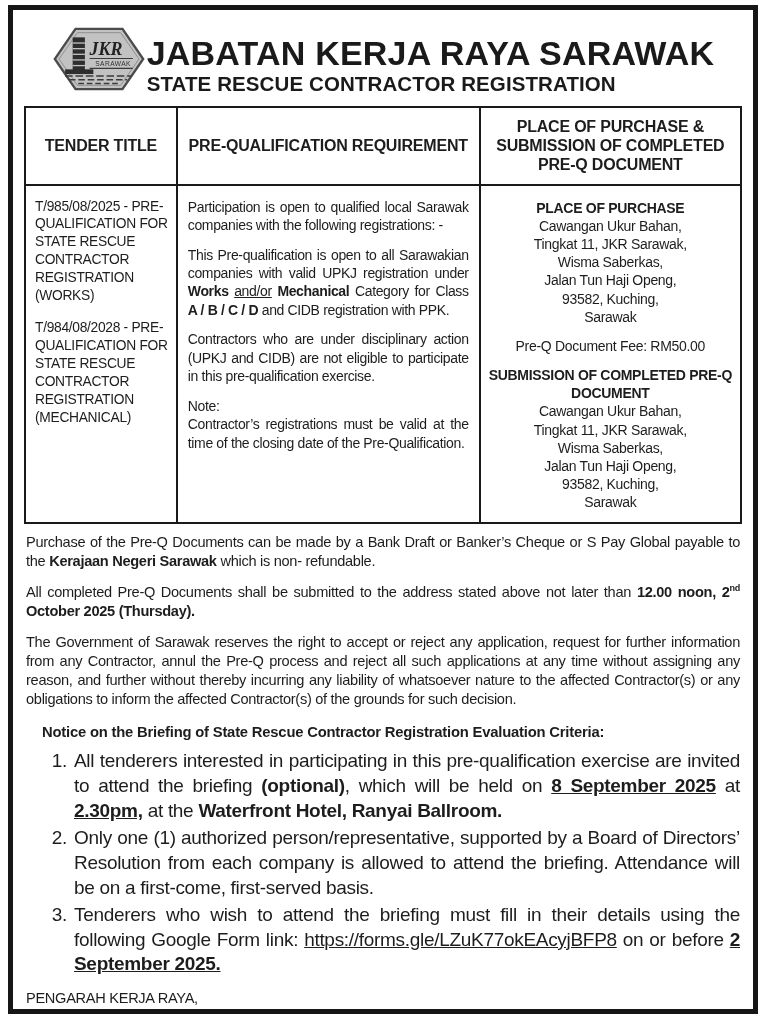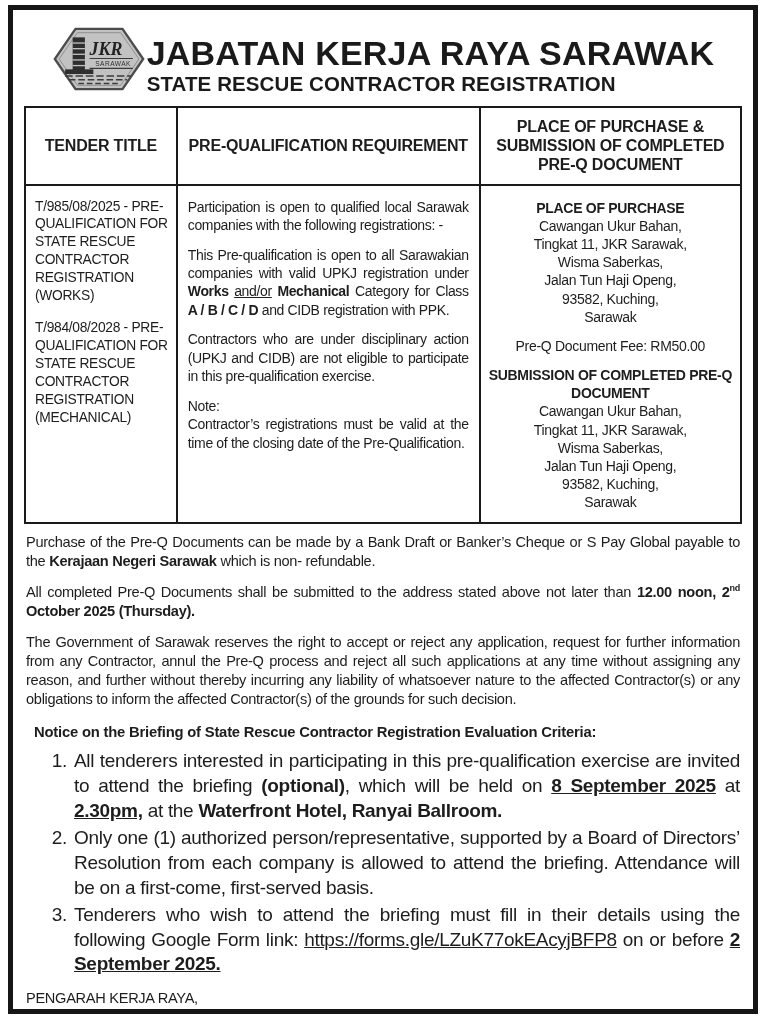--- a/index.html
+++ b/index.html
@@ -67,21 +67,21 @@
   td.col-place p.head { font-weight: 700; }
   td.col-place p.fee { margin: 11px 0; }
   
   .below { margin-top: 9px; padding: 0 2px; }
   .below p.para {
     font-size: 14.6px; letter-spacing: -0.3px; line-height: 1.31;
     text-align: justify; margin-bottom: 12px;
   }
   .notice-heading {
     font-size: 14.8px; font-weight: 700; letter-spacing: -0.2px;
-    margin: 15px 0 9px 8px;
+    margin: 15px 0 9px 16px;
   }
   ol.briefing {
     margin: 0 0 12px 0; padding-left: 46px;
   }
   ol.briefing li {
     font-size: 19px; letter-spacing: -0.3px; line-height: 1.31;
     text-align: justify; margin-bottom: 2px; padding-left: 2px;
   }
   .signature { margin-top: 11px; }
   .signature div {

